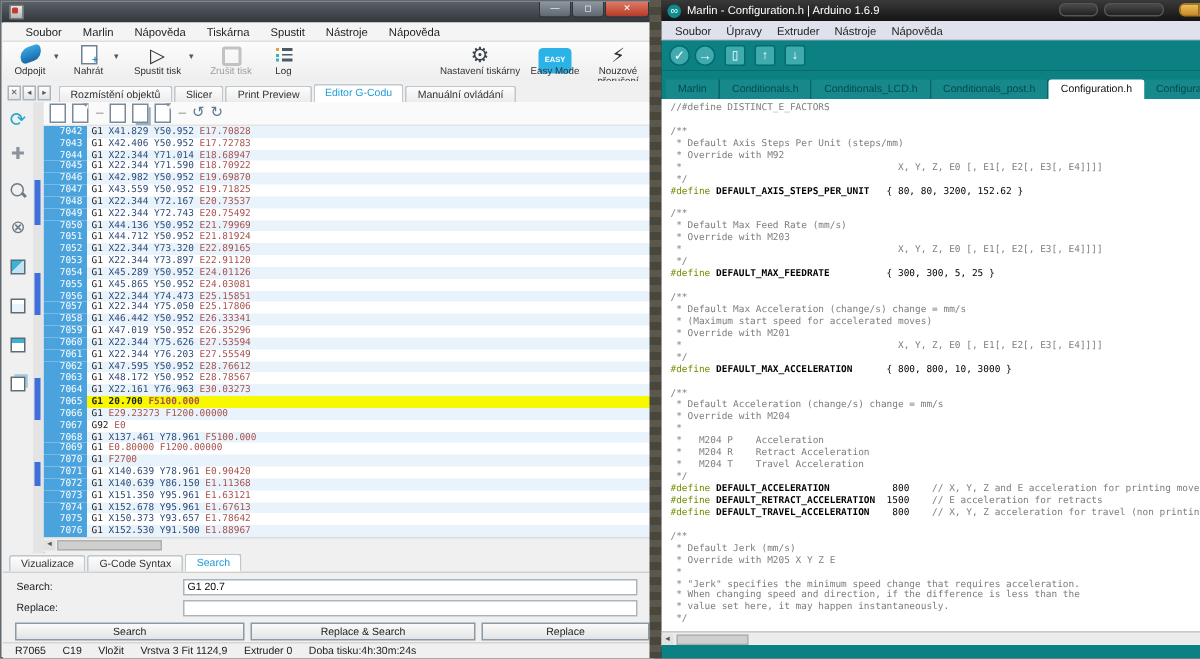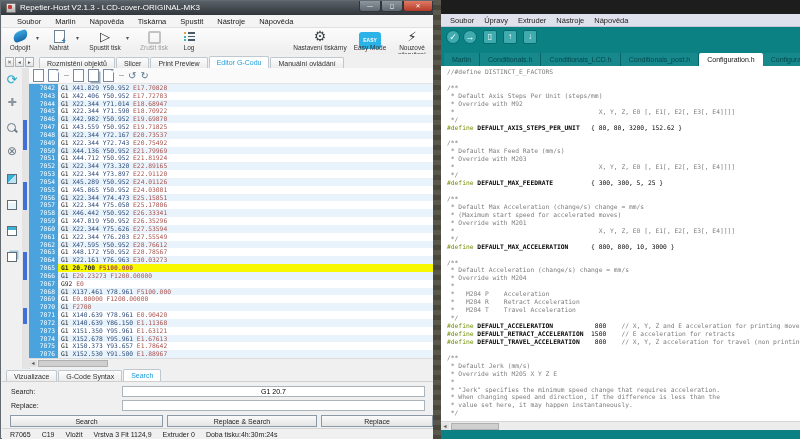--- a/index.html
+++ b/index.html
@@ -77,21 +77,21 @@
   .gc-row.hl .gc-txt{background:#f8f800;font-weight:bold;}
   .tg{color:#222;}.txy{color:#2d4a77;}.tef{color:#a8524d;}.tn{color:#222;}
   
   .hscroll{left:28px;top:357px;width:405px;height:9px;background:#f0f0f0;border-top:1px solid #dcdcdc;}
   .harrow{position:absolute;top:1px;width:8px;height:7px;background:#e2e2e2;font-size:5px;line-height:7px;text-align:center;color:#555;}
   .hthumb{position:absolute;left:9px;top:1px;width:70px;height:7px;background:#cfcfcf;border:1px solid #b0b0b0;box-sizing:border-box;}
   
   .bt-tabs{left:1px;top:368px;width:434px;height:13px;background:#f0f0f0;display:flex;align-items:flex-end;padding-left:4px;box-sizing:border-box;border-bottom:1px solid #cfcfcf;}
   .bform{left:1px;top:381px;width:434px;height:46px;background:#f0f0f0;}
   .flabel{position:absolute;left:9px;font-size:7px;color:#222;}
-  .ffield{position:absolute;left:120px;width:303px;height:11px;border:1px solid #a9b4bd;background:#fff;font-size:7px;font-family:"Liberation Sans",sans-serif;padding:0 2px;box-sizing:border-box;text-align:center;}
+  .ffield{position:absolute;left:120px;width:303px;height:11px;border:1px solid #a9b4bd;background:#fff;font-size:7px;font-family:"Liberation Sans",sans-serif;padding:0 2px;box-sizing:border-box;}
   .bbtn{position:absolute;top:33px;height:12px;background:linear-gradient(#fafafa,#e4e4e4);border:1px solid #8a9aa8;font-size:7px;color:#222;box-sizing:border-box;font-family:"Liberation Sans",sans-serif;}
   
   .statusbar{left:1px;top:427px;width:434px;height:11px;background:#f0f0f0;border-top:1px solid #d5d5d5;display:flex;align-items:center;padding-left:8px;box-sizing:border-box;}
   .status-item{font-size:7px;color:#222;margin-right:11px;white-space:nowrap;}
   
   .rw{left:433px;top:0;width:367px;height:439px;}
   .rw-frame{left:0;top:0;width:8px;height:439px;background:repeating-linear-gradient(#5a584c 0 5px,#49473c 5px 10px);}
   .rw-title{left:8px;top:0;width:359px;height:14px;background:linear-gradient(#3a3a3a,#141414);color:#fff;font-size:7.5px;line-height:14px;display:flex;align-items:center;}
   .ard-ico{width:9px;height:9px;border-radius:50%;background:#0f8b8f;color:#fff;font-size:7px;line-height:9px;text-align:center;margin:0 4px 0 4px;}
   .rwbtn{position:absolute;top:2px;height:9px;border-radius:4px;background:linear-gradient(#4a4a4a,#222);border:1px solid #555;box-sizing:border-box;}
@@ -111,21 +111,20 @@
   .rw-hscroll{left:8px;top:421px;width:359px;height:9px;background:#ececec;border-top:1px solid #d5d5d5;}
   .rw-footer{left:8px;top:430px;width:359px;height:9px;background:#0b8184;}
 </style>
 </head>
 <body>
 
 <div class="abs lw">
 
   <div class="abs lw-title">
     <span class="lw-appicon"></span>
-    <span>Repetier-Host V2.1.3 - LCD-cover-ORIGINAL-MK3</span>
     <span class="winbtns">
       <span class="wbtn min">—</span>
       <span class="wbtn max">◻</span>
       <span class="wbtn close">✕</span>
     </span>
   </div>
 
   <div class="abs lw-menubar">
       <span class="menu-item">Soubor</span>
       <span class="menu-item">Marlin</span>
@@ -286,20 +285,27 @@
       <span class="status-item">Vložit</span>
       <span class="status-item">Vrstva 3 Fit 1124,9</span>
       <span class="status-item">Extruder 0</span>
       <span class="status-item">Doba tisku:4h:30m:24s</span>
     </div>
 </div>
 
 <div class="abs rw">
   <div class="abs rw-frame"></div>
 
+  <div class="abs rw-title">
+    <span class="ard-ico">∞</span>
+    <span>Marlin - Configuration.h | Arduino 1.6.9</span>
+    <span class="rwbtn" style="right:68px;width:26px;"></span>
+    <span class="rwbtn" style="right:24px;width:40px;"></span>
+    <span class="rwbtn" style="right:0;width:14px;background:linear-gradient(#f0c05a,#c88a2a);border-color:#a87820;border-radius:4px 0 0 4px;"></span>
+  </div>
 
   <div class="abs rw-menubar">
       <span class="menu-item">Soubor</span>
       <span class="menu-item">Úpravy</span>
       <span class="menu-item">Extruder</span>
       <span class="menu-item">Nástroje</span>
       <span class="menu-item">Nápověda</span>
     </div>
 
   <div class="abs rw-toolbar">

